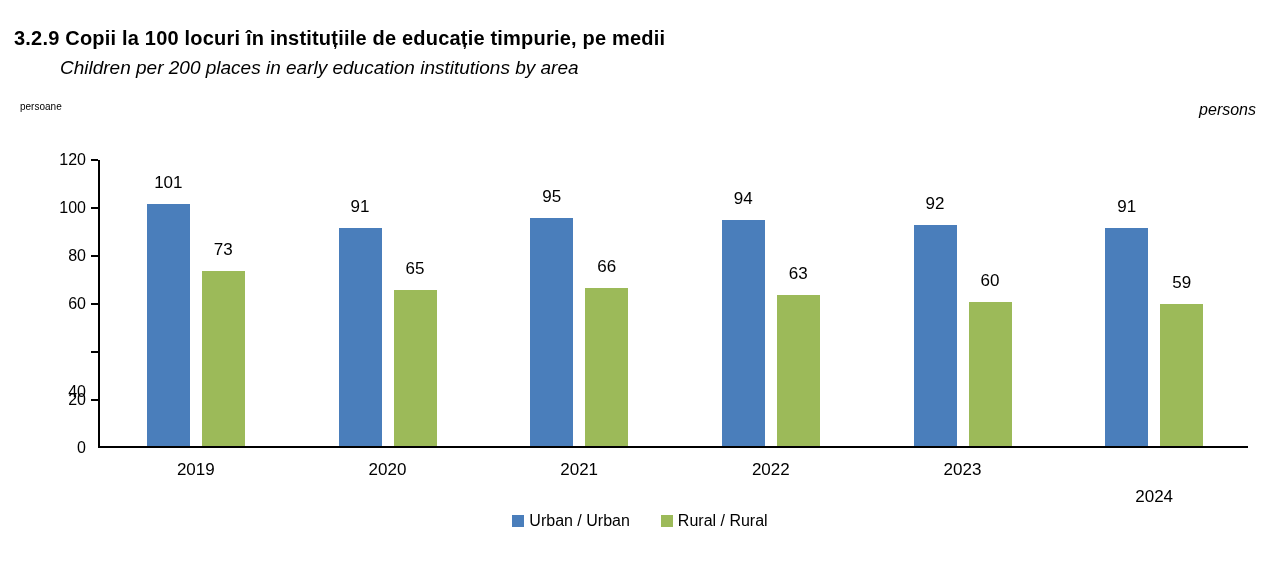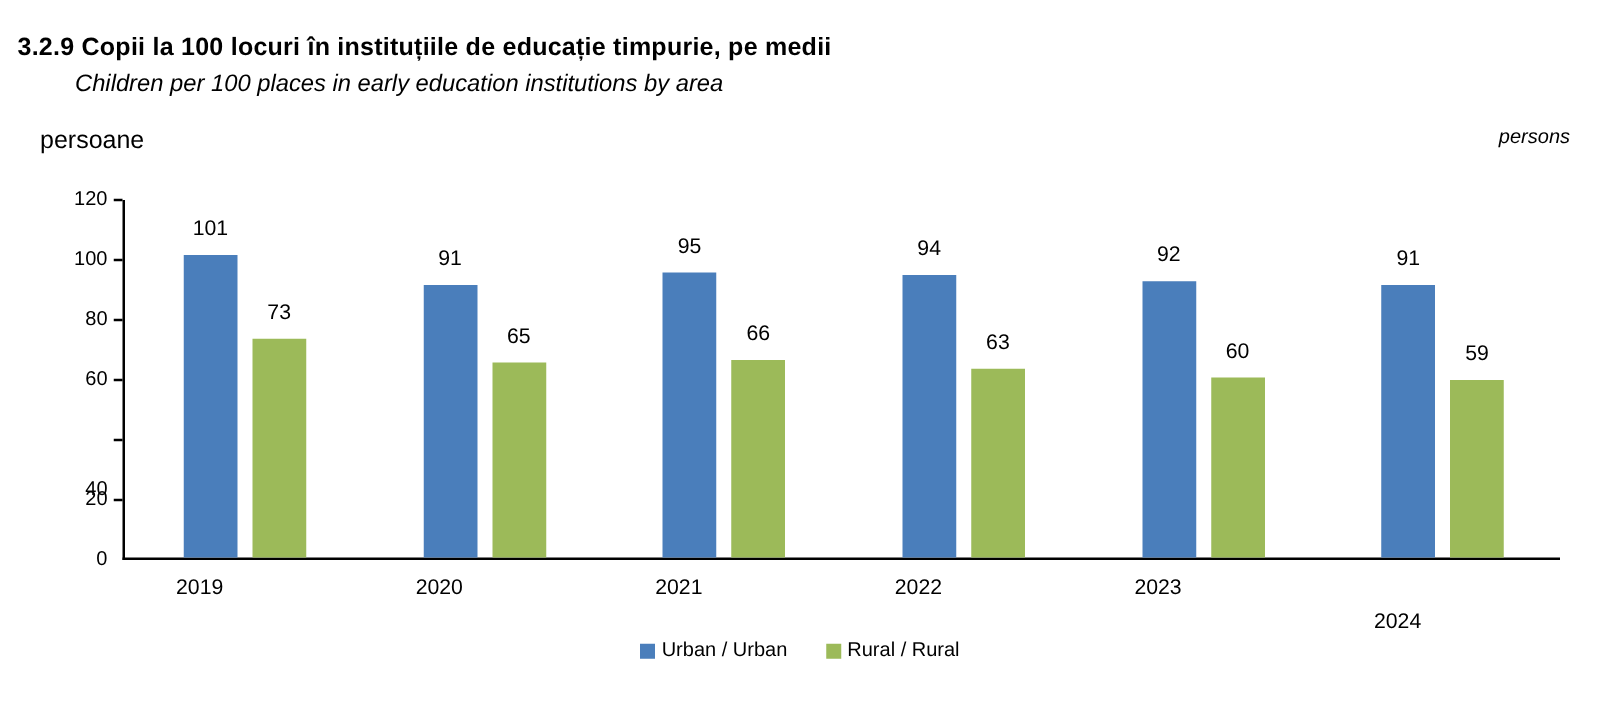--- a/index.html
+++ b/index.html
@@ -26,23 +26,23 @@
   .chart-subtitle {
     position: absolute;
     left: 60px;
     top: 57px;
     font-size: 19px;
     font-style: italic;
     white-space: nowrap;
   }
   .unit-left {
     position: absolute;
-    left: 32px;
+    left: 20px;
     top: 101px;
-    font-size: 20px;
+    font-size: 10px;
     text-align: right;
   }
   .unit-right {
     position: absolute;
     right: 24px;
     top: 101px;
     font-size: 16px;
     font-style: italic;
   }
   .plot-area {
@@ -77,21 +77,21 @@
     position: absolute;
     width: 64px;
     text-align: center;
     font-size: 17px;
     line-height: 18px;
   }
   .xtick-label {
     position: absolute;
     top: 300px;
     width: 110px;
-    text-align: left;
+    text-align: center;
     font-size: 17px;
   }
   .legend {
     position: absolute;
     left: 0;
     right: 0;
     top: 512px;
     display: flex;
     justify-content: center;
     gap: 31px;
@@ -106,21 +106,21 @@
     width: 12px;
     height: 12px;
     margin-right: 5px;
   }
 </style>
 </head>
 <body>
 
 <div class="page">
   <div class="chart-title">3.2.9 Copii la 100 locuri în instituțiile de educație timpurie, pe medii</div>
-  <div class="chart-subtitle">Children per 100 places in early education institutions by area</div>
+  <div class="chart-subtitle">Children per 200 places in early education institutions by area</div>
   <div class="unit-left">persoane</div>
   <div class="unit-right">persons</div>
 
   <div class="plot-area">
       <div class="ytick-label" style="top: 279px;">0</div>
       <div class="ytick-mark" style="top: 239px;"></div>
       <div class="ytick-label" style="top: 231px;">20</div>
       <div class="ytick-mark" style="top: 191px;"></div>
       <div class="ytick-label" style="top: 183px; margin-top: 40px;">40</div>
       <div class="ytick-mark" style="top: 143px;"></div>

